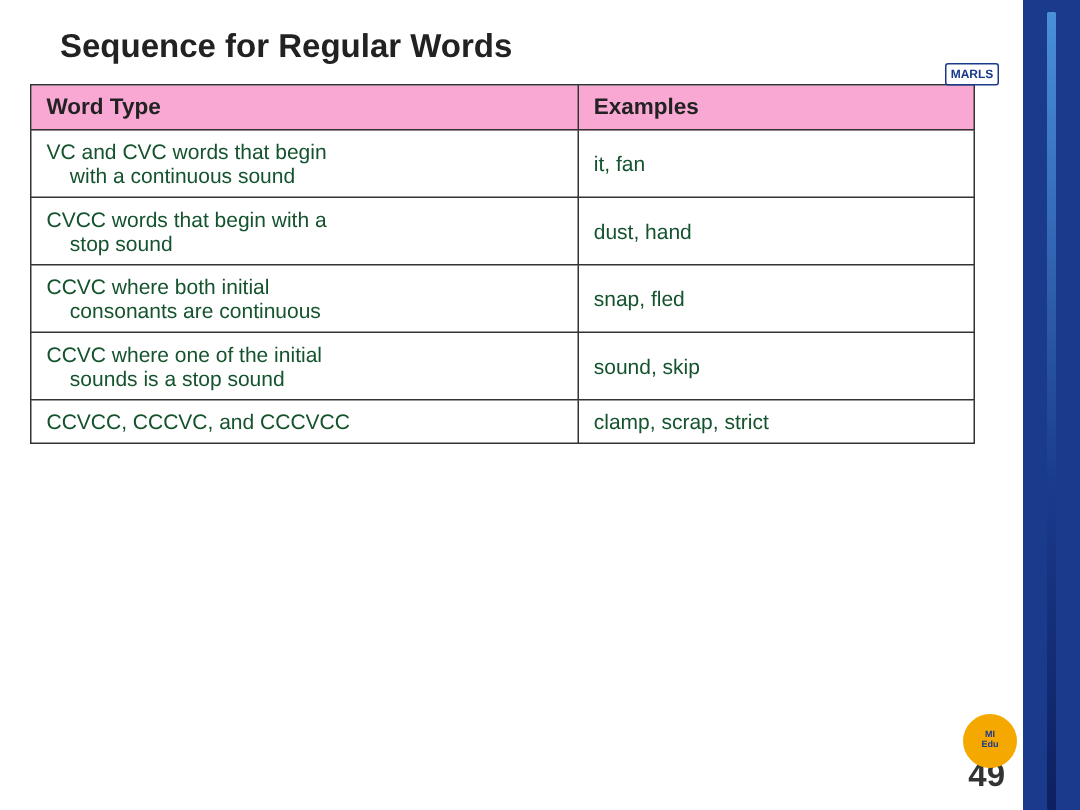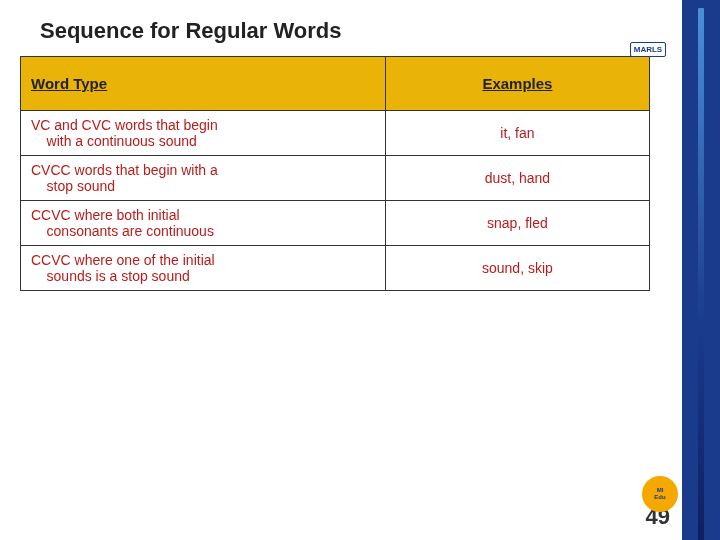--- a/index.html
+++ b/index.html
@@ -111,44 +111,43 @@
     }
 
     table {
       width: 100%;
       border-collapse: collapse;
       font-size: 14px;
     }
 
     th {
       border: 1.5px solid #333;
-      padding: 18px 10px;
+      padding: 6px 10px;
       text-align: center;
       font-weight: bold;
       font-size: 15px;
-      background: #eab308;
+      background: #f9a8d4;
       color: #222;
-      text-decoration: underline;
     }
 
     td {
       border: 1.5px solid #333;
       padding: 6px 10px;
       vertical-align: middle;
-      color: #b91c1c;
+      color: #14532d;
     }
 
     .col-type {
       width: 58%;
       text-align: left;
     }
 
     .col-examples {
       width: 42%;
-      text-align: center;
+      text-align: left;
     }
 
     tr:last-child td {
       font-weight: normal;
     }
 
     .header-row th {
       font-size: 15px;
     }
 
@@ -192,20 +191,24 @@
             <td class="col-examples">dust, hand</td>
           </tr>
           <tr>
             <td class="col-type">CCVC where both initial<br>&nbsp;&nbsp;&nbsp;&nbsp;consonants are continuous</td>
             <td class="col-examples">snap, fled</td>
           </tr>
           <tr>
             <td class="col-type">CCVC where one of the initial<br>&nbsp;&nbsp;&nbsp;&nbsp;sounds is a stop sound</td>
             <td class="col-examples">sound, skip</td>
           </tr>
+          <tr>
+            <td class="col-type">CCVCC, CCCVC, and CCCVCC</td>
+            <td class="col-examples">clamp, scrap, strict</td>
+          </tr>
         </tbody>
     </table>
   </div>
 
   <div class="page-number">49</div>
 
   <div class="mi-edu-logo">
     <div class="mi-edu-badge">
       <span>MI<br>Edu</span>
     </div>

